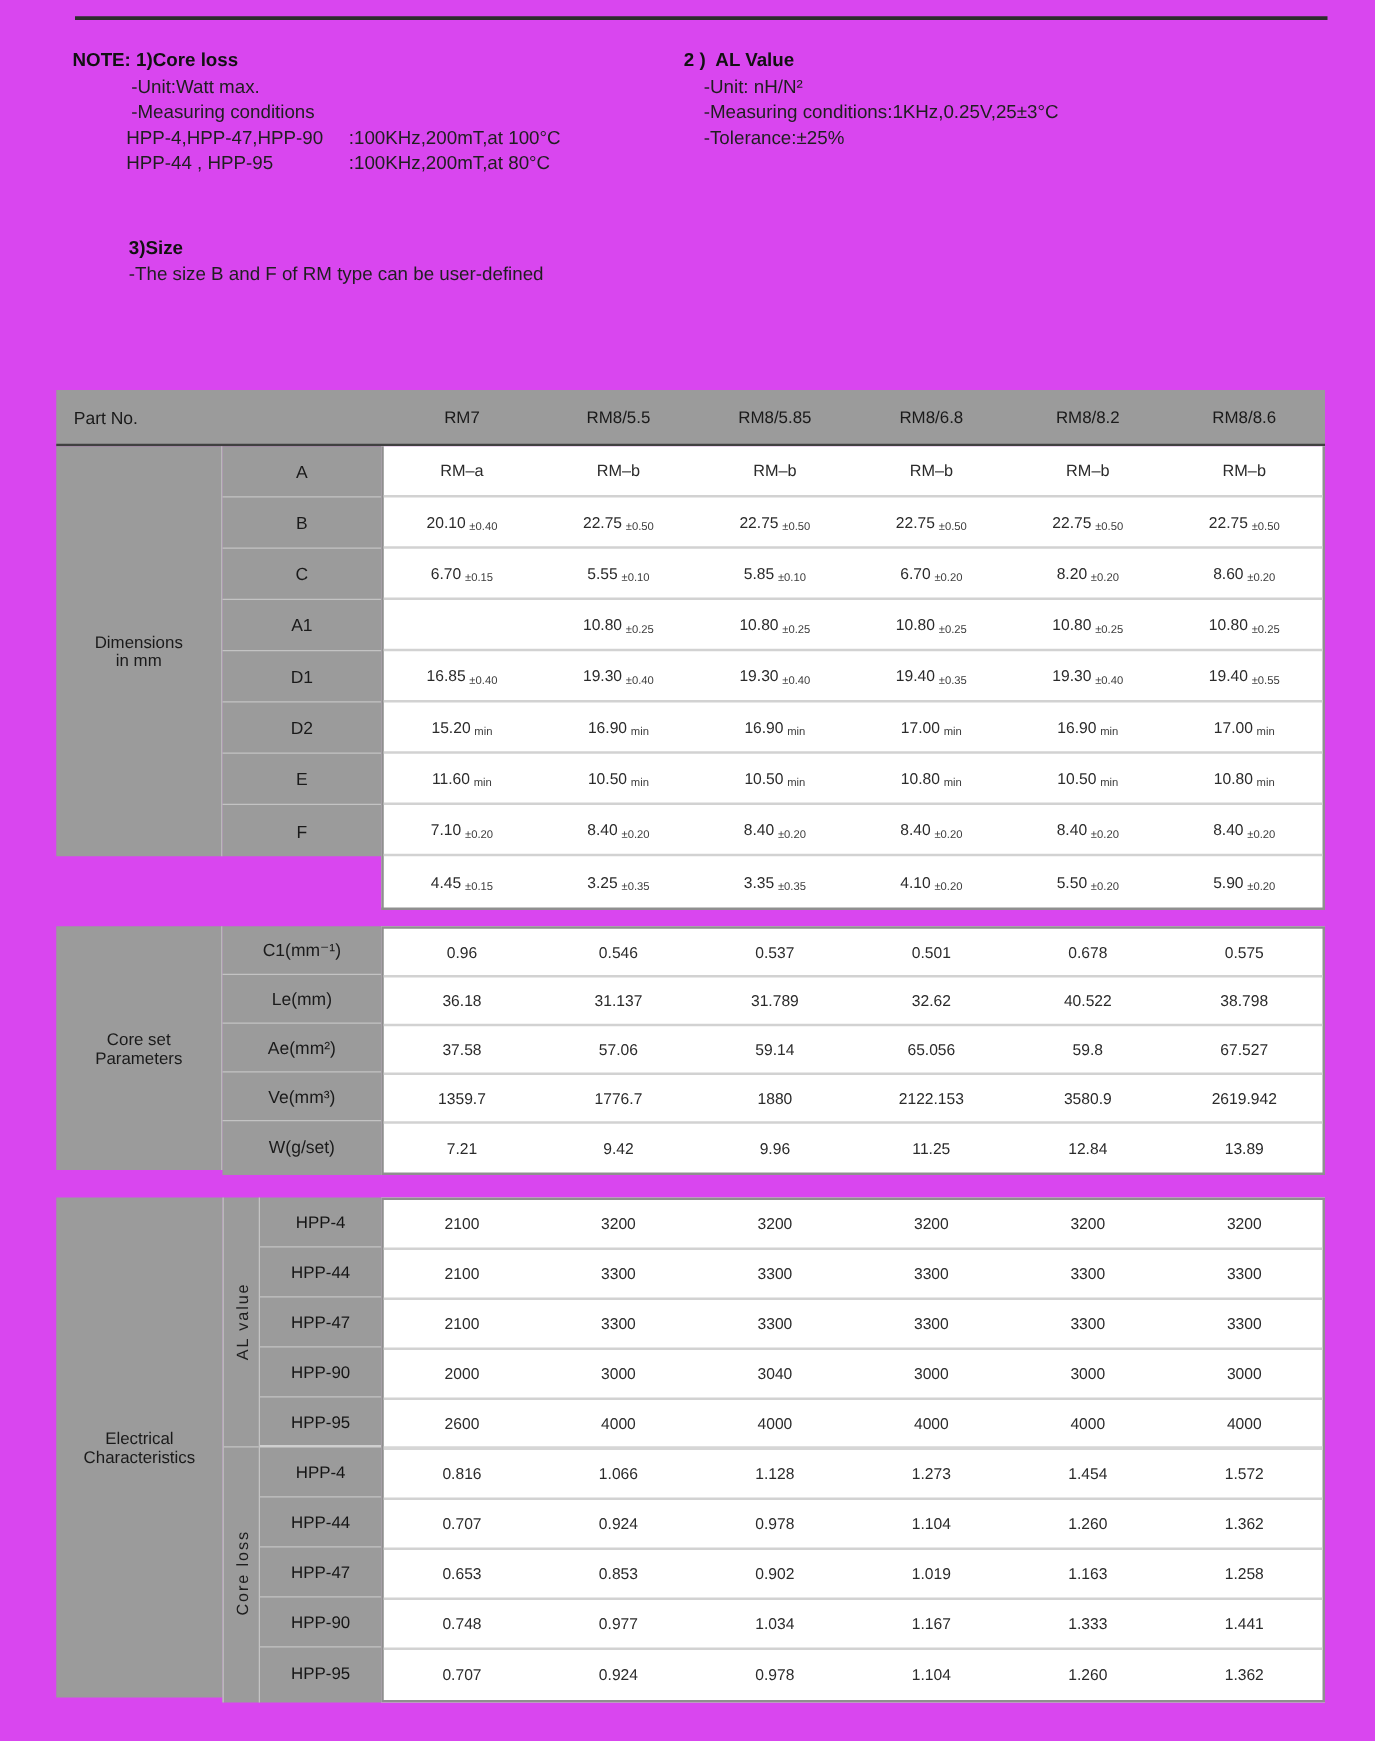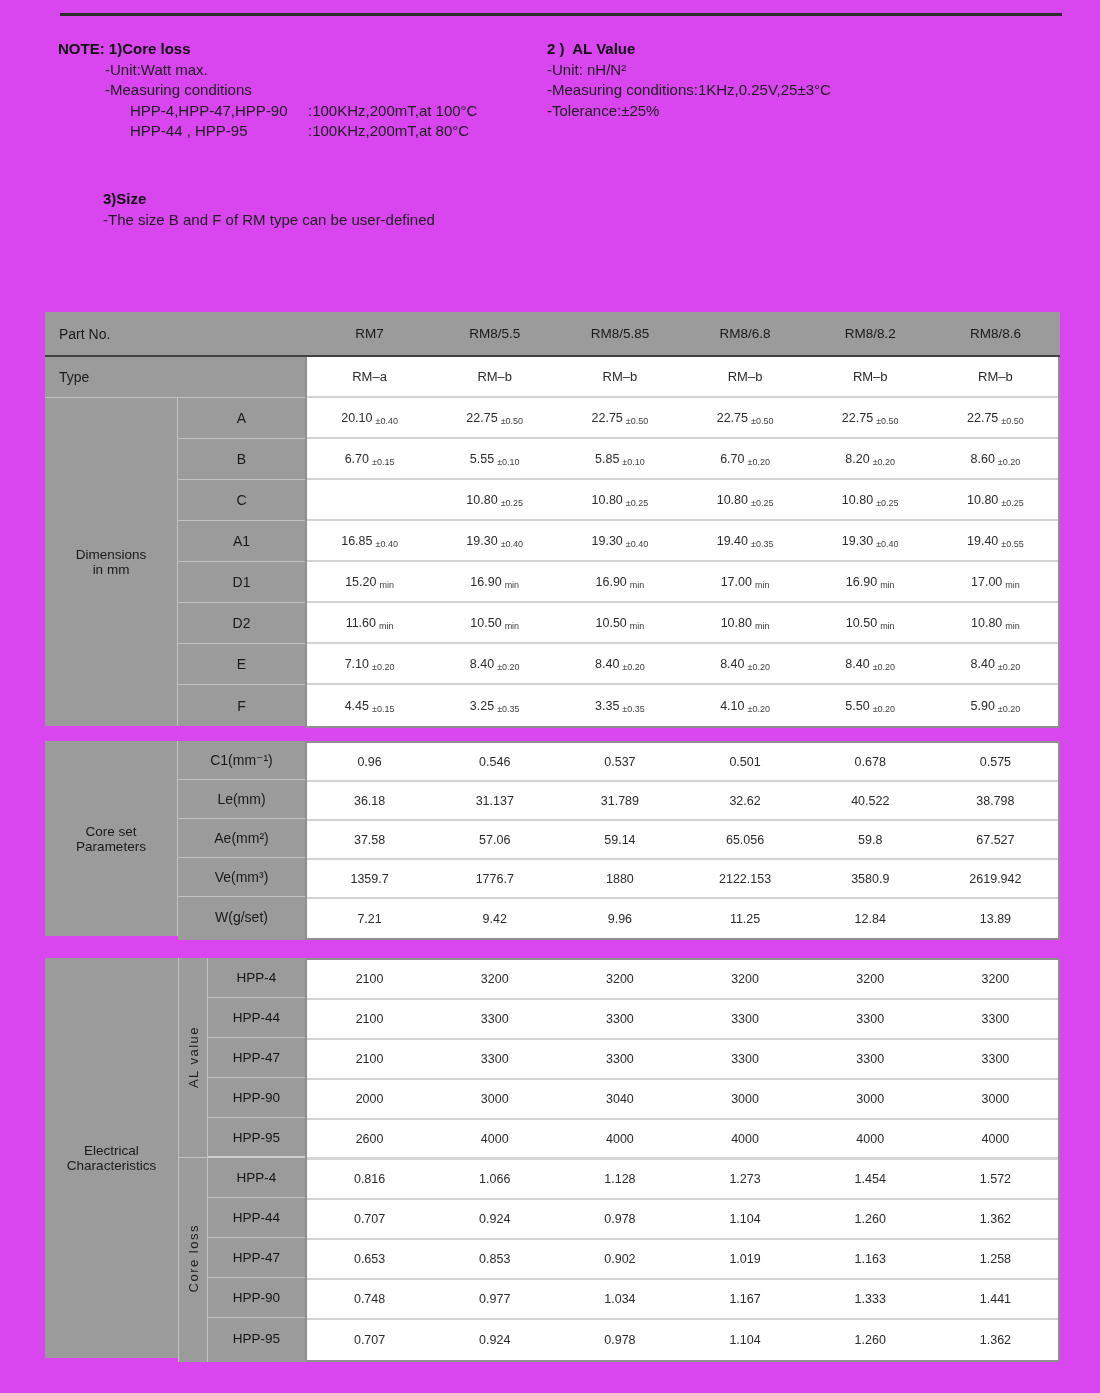--- a/index.html
+++ b/index.html
@@ -6,24 +6,24 @@
   body { background:#fff; font-family:"Liberation Sans","DejaVu Sans",sans-serif; color:#222; }
   .page { position:relative; width:1100px; height:1393px; background:#d946ef; overflow:hidden; }
 
   .top-rule { position:absolute; left:60px; top:13px; width:1002px; height:3px; background:#2d2d2d; }
 
   
   .note { position:absolute; font-size:15px; line-height:20.5px; color:#1f1f1f; }
   .note-title { font-weight:bold; color:#111; white-space:pre; }
   .note1 { left:58px; top:39px; }
   .note1 .ind { margin-left:47px; }
-  .cond { display:flex; margin-left:72px; }
+  .cond { display:flex; margin-left:43px; }
   .cond .cl { width:178px; white-space:pre; }
   .note2 { left:547px; top:39px; }
-  .note2 .ind { }
+  .note2 .ind { margin-left:16px; }
   .note3 { left:103px; top:189px; }
 
   
   .tables { position:absolute; left:45px; top:312px; width:1015px; }
 
   
   .hdr-row { display:grid; grid-template-columns:262px repeat(6,1fr); padding-right:2px;
              height:45px; background:#9b9b9b; border-bottom:2px solid #404040; align-items:center; }
   .hdr-partno { padding-left:14px; font-size:14px; color:#1a1a1a; }
   .hdr-col { text-align:center; font-size:13.5px; color:#1a1a1a; }
@@ -108,21 +108,20 @@
         <div class="hdr-partno">Part No.</div>
         <div class="hdr-col">RM7</div>
         <div class="hdr-col">RM8/5.5</div>
         <div class="hdr-col">RM8/5.85</div>
         <div class="hdr-col">RM8/6.8</div>
         <div class="hdr-col">RM8/8.2</div>
         <div class="hdr-col">RM8/8.6</div>
       </div>
       <div class="body-flex">
         <div class="label-area">
-          <div class="type-label">Type</div>
           <div class="dims-wrap">
             <div class="group-cell g1">Dimensions
 in mm</div>
             <div class="sub-col">
               <div class="sub-cell h41">A</div>
               <div class="sub-cell h41">B</div>
               <div class="sub-cell h41">C</div>
               <div class="sub-cell h41">A1</div>
               <div class="sub-cell h41">D1</div>
               <div class="sub-cell h41">D2</div>

